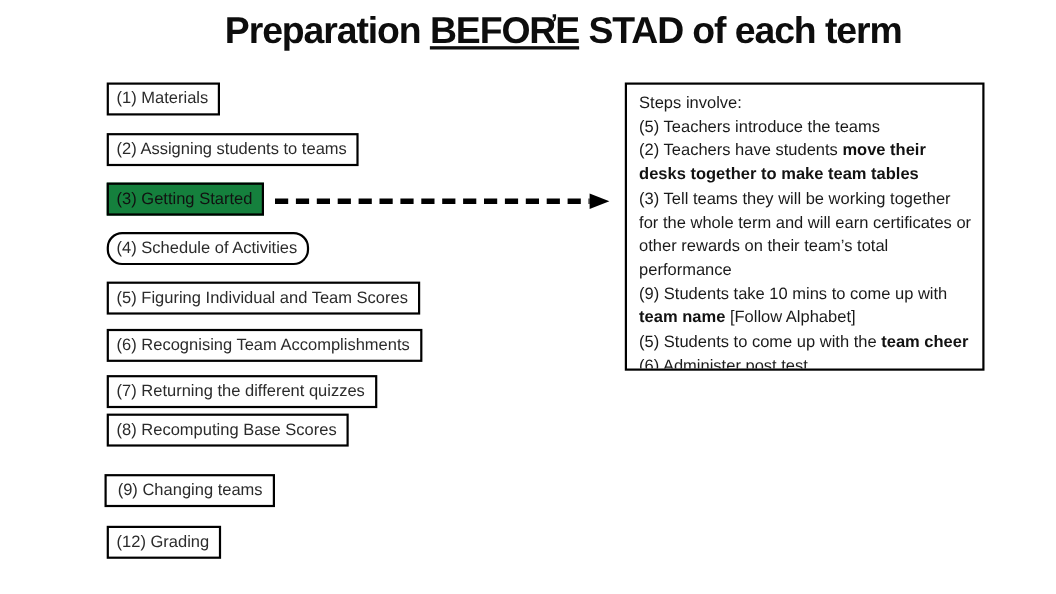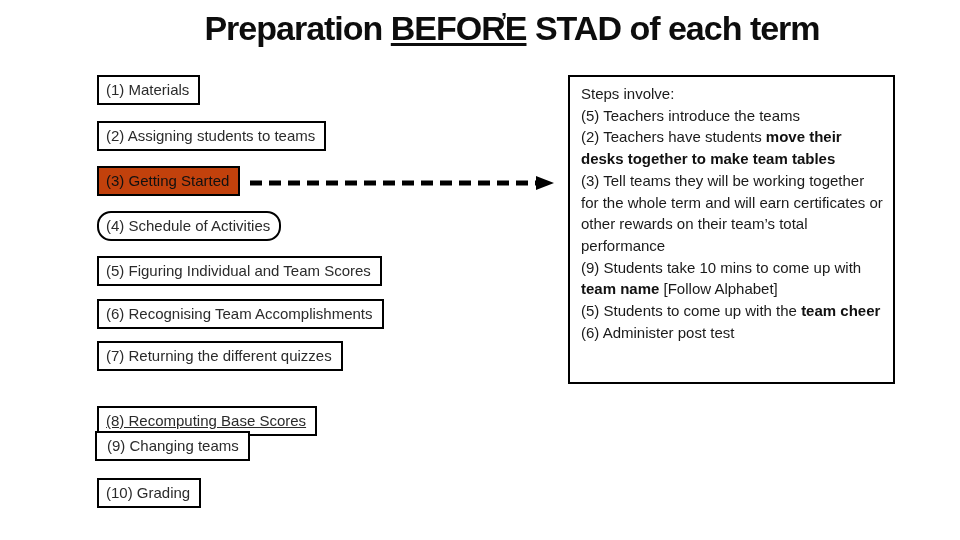--- a/index.html
+++ b/index.html
@@ -17,26 +17,26 @@
     text-decoration:underline;text-decoration-thickness:3px;text-underline-offset:3px;
   }
   .stray{
     position:absolute;left:501px;top:8px;font-size:22px;font-weight:bold;color:#0d0d0d;
     letter-spacing:0;
   }
   .stepbox{
     position:absolute;left:97px;background:#ffffff;border:2px solid #000000;
     font-size:15px;color:#2b2b2b;padding:3px 9px 4px 7px;white-space:nowrap;line-height:19px;
   }
-  .stepbox.hl{background:#c2410c;border-width:2.5px;color:#111;}
+  .stepbox.hl{background:#15803d;border-width:2.5px;color:#111;}
   .b1{top:75px;}  .b2{top:121px;} .b3{top:166px;} .b4{top:211px;border-radius:14px;} .b5{top:256px;}
-  .b6{top:299px;} .b7{top:341px;} .b8{top:406px;text-decoration:underline;} .b9{top:431px;left:95px;padding-left:10px;} .b10{top:478px;}
+  .b6{top:299px;} .b7{top:341px;} .b8{top:376px;} .b9{top:431px;left:95px;padding-left:10px;} .b10{top:478px;}
   .arrow{position:absolute;left:248px;top:172px;}
   .rightpanel{
-    position:absolute;left:568px;top:75px;width:327px;height:309px;
+    position:absolute;left:568px;top:75px;width:327px;height:262px;
     background:#ffffff;border:2.5px solid #000000;box-sizing:border-box;
     padding:6px 10px 6px 11px;overflow:hidden;
   }
   .rightpanel p{
     margin:0;font-size:15px;line-height:21.7px;color:#1a1a1a;font-weight:normal;
   }
   .rightpanel .b{font-weight:bold;color:#111;}
 </style>
 </head>
 <body>
@@ -48,21 +48,21 @@
 
   <div class="stepbox b1">(1) Materials</div>
   <div class="stepbox b2">(2) Assigning students to teams</div>
   <div class="stepbox b3 hl">(3) Getting Started</div>
   <div class="stepbox b4">(4) Schedule of Activities</div>
   <div class="stepbox b5">(5) Figuring Individual and Team Scores</div>
   <div class="stepbox b6">(6) Recognising Team Accomplishments</div>
   <div class="stepbox b7">(7) Returning the different quizzes</div>
   <div class="stepbox b8">(8) Recomputing Base Scores</div>
   <div class="stepbox b9">(9) Changing teams</div>
-  <div class="stepbox b10">(10) Grading</div>
+  <div class="stepbox b10">(12) Grading</div>
 
   <svg class="arrow" width="312" height="22">
     <line x1="2" y1="11" x2="288" y2="11" stroke="#000000" stroke-width="5" stroke-dasharray="12 7"></line>
     <polygon points="288,4 306,11 288,18" fill="#000000"></polygon>
   </svg>
 
   <div class="rightpanel">
     <p><span>Steps involve:</span></p>
     <p><span>(5) Teachers introduce the teams</span></p>
     <p><span>(2) Teachers have students </span><span class="b">move their desks together to make team tables</span></p>

